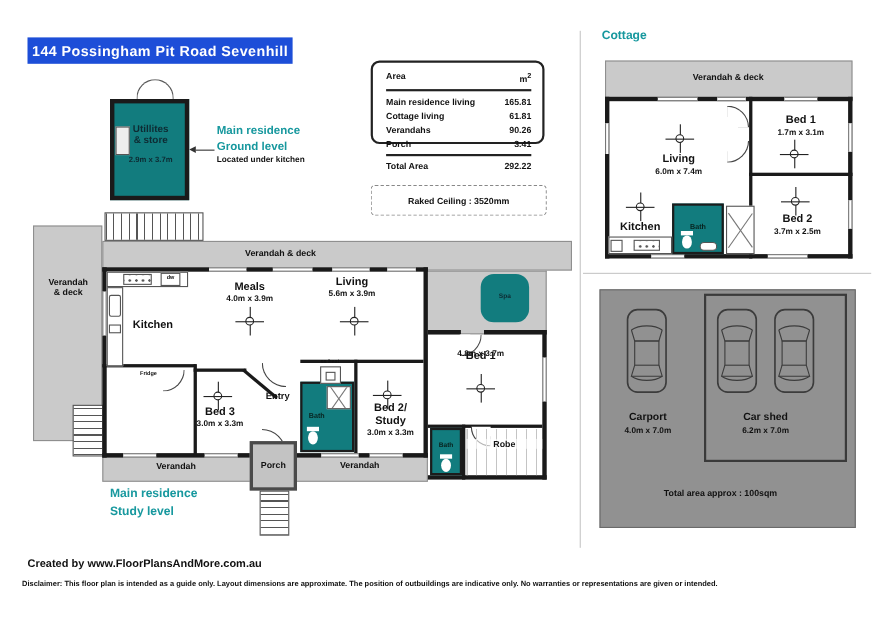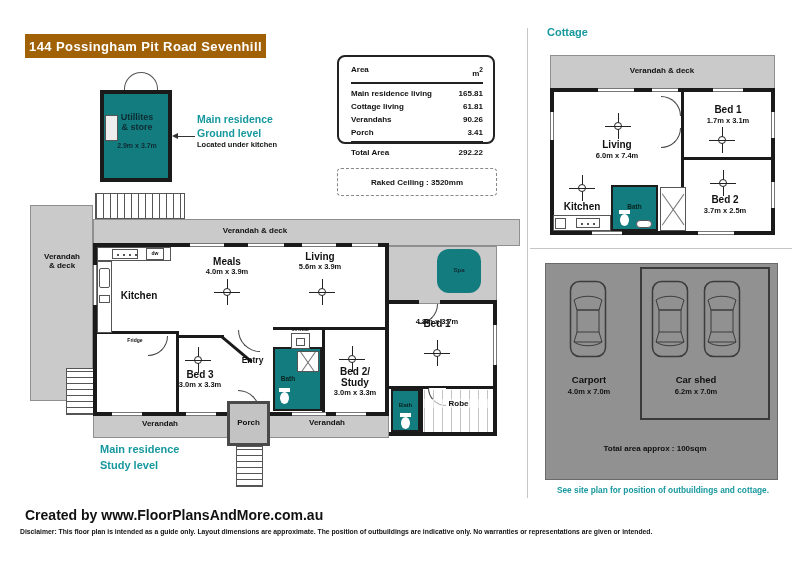--- a/index.html
+++ b/index.html
@@ -32,37 +32,37 @@
   .cross i{position:absolute;left:50%;top:50%;width:6px;height:6px;border:1px solid #222;border-radius:50%;
            background:#fff;transform:translate(-50%,-50%);}
   .fixture{position:absolute;background:#fff;border:1px solid #555;box-sizing:border-box;}
   .xbox{position:absolute;background:#fff;border:1px solid #555;overflow:hidden;box-sizing:border-box;}
   .xbox::before,.xbox::after{content:'';position:absolute;left:-30%;top:50%;width:160%;height:1px;background:#777;}
   .xbox::before{transform:rotate(55deg);} .xbox::after{transform:rotate(-55deg);}
   .wc{position:absolute;width:9px;height:12px;background:#fff;border-radius:50%;}
   .wc::before{content:'';position:absolute;left:-1px;top:-4px;width:11px;height:4px;background:#fff;}
   .stove{position:absolute;background:#fff;border:1px solid #555;box-sizing:border-box;
          background-image:radial-gradient(#555 1px,transparent 1.3px);background-size:6px 6px;background-position:2px 2px;}
-  .title-bar{position:absolute;background:#a16207;color:#fff;display:flex;align-items:center;justify-content:center;
+  .title-bar{position:absolute;background:#1d4ed8;color:#fff;display:flex;align-items:center;justify-content:center;
              font-size:13px;letter-spacing:.4px;}
   .at{position:absolute;border:2px solid #222;border-radius:8px;background:#fff;padding:6px 10px 5px 12px;box-sizing:border-box;}
   .at-row{display:flex;justify-content:space-between;font-size:8px;line-height:13px;}
   .at-sep{height:0;border-top:2px solid #222;margin:2px 0 3px 0;}
   .raked{position:absolute;border:1px dashed #888;border-radius:4px;background:#fff;display:flex;align-items:center;justify-content:center;font-size:8px;}
   .divider{position:absolute;background:#c6c6c6;}
   .robe-stripes{position:absolute;background:repeating-linear-gradient(90deg,#c4c4c4 0 1px,transparent 1px 9px);}
 </style>
 </head>
 <body>
 
 <div class="page">
 
   <div class="title-bar" style="left:25px;top:34px;width:241px;height:24px;">144 Possingham Pit Road Sevenhill</div>
 
-  <div class="at" style="left:337px;top:55px;width:158px;height:89px;">
+  <div class="at" style="left:337px;top:55px;width:158px;height:76px;">
     <div class="at-row">
       <span>Area</span>
       <span><span>m</span><sup>2</sup></span>
     </div>
     <div class="at-sep"></div>
     <div class="at-row">
       <span>Main residence living</span>
       <span>165.81</span>
     </div>
     <div class="at-row">
@@ -299,18 +299,17 @@
         <rect x="8" y="30" width="22" height="22" fill="none" stroke="#3c3c3c"></rect>
         <path d="M8 52 L 5 62 L 33 62 L 30 52" fill="none" stroke="#3c3c3c"></path>
         <path d="M5 62 C 12 67, 26 67, 33 62" fill="none" stroke="#3c3c3c"></path>
       </svg>
   </div>
   <div class="lbl" style="left:557px;top:375px;width:64px;font-size:9.5px;">Carport</div>
   <div class="lbl dims" style="left:557px;top:388px;width:64px;">4.0m x 7.0m</div>
   <div class="lbl" style="left:664px;top:375px;width:64px;font-size:9.5px;">Car shed</div>
   <div class="lbl dims" style="left:664px;top:388px;width:64px;">6.2m x 7.0m</div>
   <div class="lbl" style="left:575px;top:444px;width:160px;font-size:8px;">Total area approx : 100sqm</div>
-  <div class="lbl tealtxt" style="left:532px;top:486px;width:262px;font-size:8.3px;white-space:nowrap;">See site plan for position of outbuildings and cottage.</div>
-
-  <div class="lbl" style="left:25px;top:507px;width:400px;text-align:left;font-size:14px;">Created by www.FloorPlansAndMore.com.au</div>
+
+  <div class="lbl" style="left:25px;top:507px;width:400px;text-align:left;font-size:10px;">Created by www.FloorPlansAndMore.com.au</div>
   <div class="lbl" style="left:20px;top:528px;width:740px;text-align:left;font-size:6.8px;">Disclaimer: This floor plan is intended as a guide only. Layout dimensions are approximate. The position of outbuildings are indicative only. No warranties or representations are given or intended.</div>
 
 </div>
 
 </body></html>

